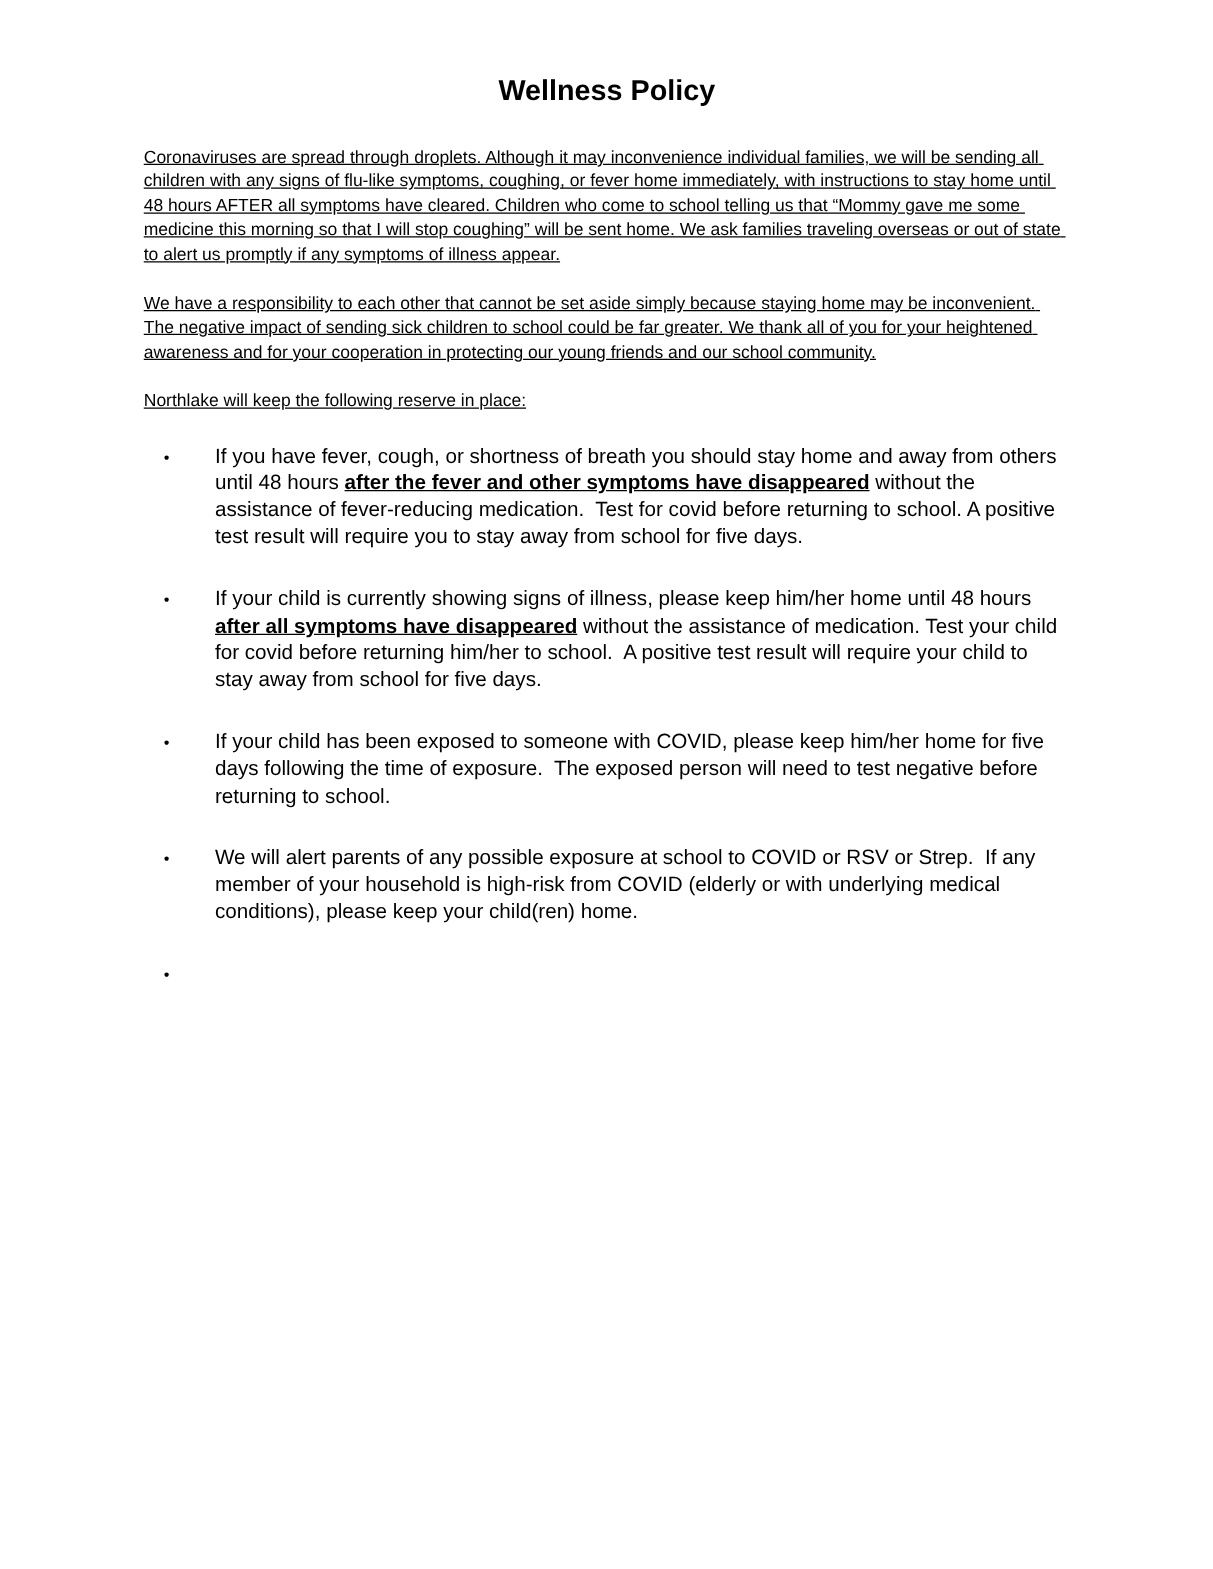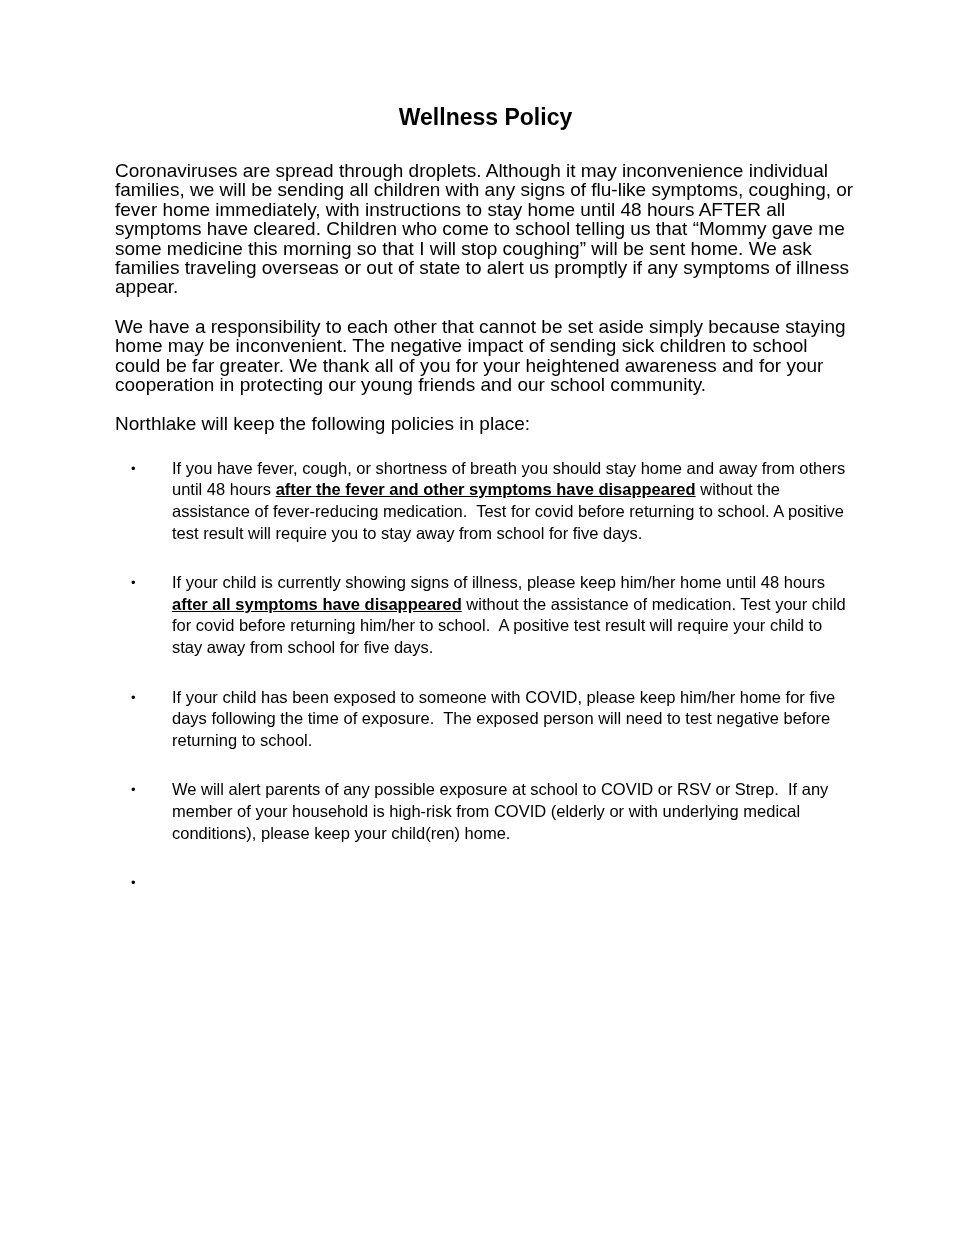--- a/index.html
+++ b/index.html
@@ -12,38 +12,39 @@
     height: 1255px;
     font-family: "Liberation Sans", sans-serif;
     color: #000000;
     overflow: hidden;
   }
   .page {
     width: 970px;
     height: 1255px;
     background: #ffffff;
     box-sizing: border-box;
-    padding: 103px 114px 0 115px;
+    padding: 58px 114px 0 115px;
   }
   .content {
     width: 741px;
   }
   h1.doc-title {
     margin: 0 0 30px 0;
     font-size: 23px;
     line-height: 28px;
     font-weight: bold;
     text-align: center;
     color: #000000;
   }
   p.para {
     margin: 0 0 20px 0;
-    font-size: 19px;
+    font-size: 14px;
     line-height: 19.4px;
     white-space: pre-wrap;
+    text-decoration: underline;
   }
   p.para strong {
     font-weight: bold;
   }
   ul.policy-list {
     list-style: none;
     margin: 24px 0 0 0;
     padding: 0;
   }
   ul.policy-list li {
@@ -70,21 +71,21 @@
 </head>
 <body>
 
 <div class="page">
   <div class="content">
     <h1 class="doc-title">Wellness Policy</h1>
 
     <div id="paragraphs-container">
         <p class="para"><span>Coronaviruses are spread through droplets. Although it may inconvenience individual families, we will be sending all children with any signs of flu-like symptoms, coughing, or fever home immediately, with instructions to stay home until 48 hours AFTER all symptoms have cleared. Children who come to school telling us that “Mommy gave me some medicine this morning so that I will stop coughing” will be sent home. We ask families traveling overseas or out of state to alert us promptly if any symptoms of illness appear.</span></p>
         <p class="para"><span>We have a responsibility to each other that cannot be set aside simply because staying home may be inconvenient. The negative impact of sending sick children to school could be far greater. We thank all of you for your heightened awareness and for your cooperation in protecting our young friends and our school community.</span></p>
-        <p class="para"><span>Northlake will keep the following policies in place:</span></p>
+        <p class="para"><span>Northlake will keep the following reserve in place:</span></p>
       </div>
 
     <ul class="policy-list" id="bullet-list">
         <li><span class="bullet-marker">•</span><span>If you have fever, cough, or shortness of breath you should stay home and away from others until 48 hours </span><strong>after the fever and other symptoms have disappeared</strong><span> without the assistance of fever-reducing medication.  Test for covid before returning to school. A positive test result will require you to stay away from school for five days.</span></li>
         <li><span class="bullet-marker">•</span><span>If your child is currently showing signs of illness, please keep him/her home until 48 hours </span><strong>after all symptoms have disappeared</strong><span> without the assistance of medication. Test your child for covid before returning him/her to school.  A positive test result will require your child to stay away from school for five days.</span></li>
         <li><span class="bullet-marker">•</span><span>If your child has been exposed to someone with COVID, please keep him/her home for five days following the time of exposure.  The exposed person will need to test negative before returning to school.</span></li>
         <li><span class="bullet-marker">•</span><span>We will alert parents of any possible exposure at school to COVID or RSV or Strep.  If any member of your household is high-risk from COVID (elderly or with underlying medical conditions), please keep your child(ren) home.</span></li>
         <li><span class="bullet-marker">•</span></li>
       </ul>
   </div>

